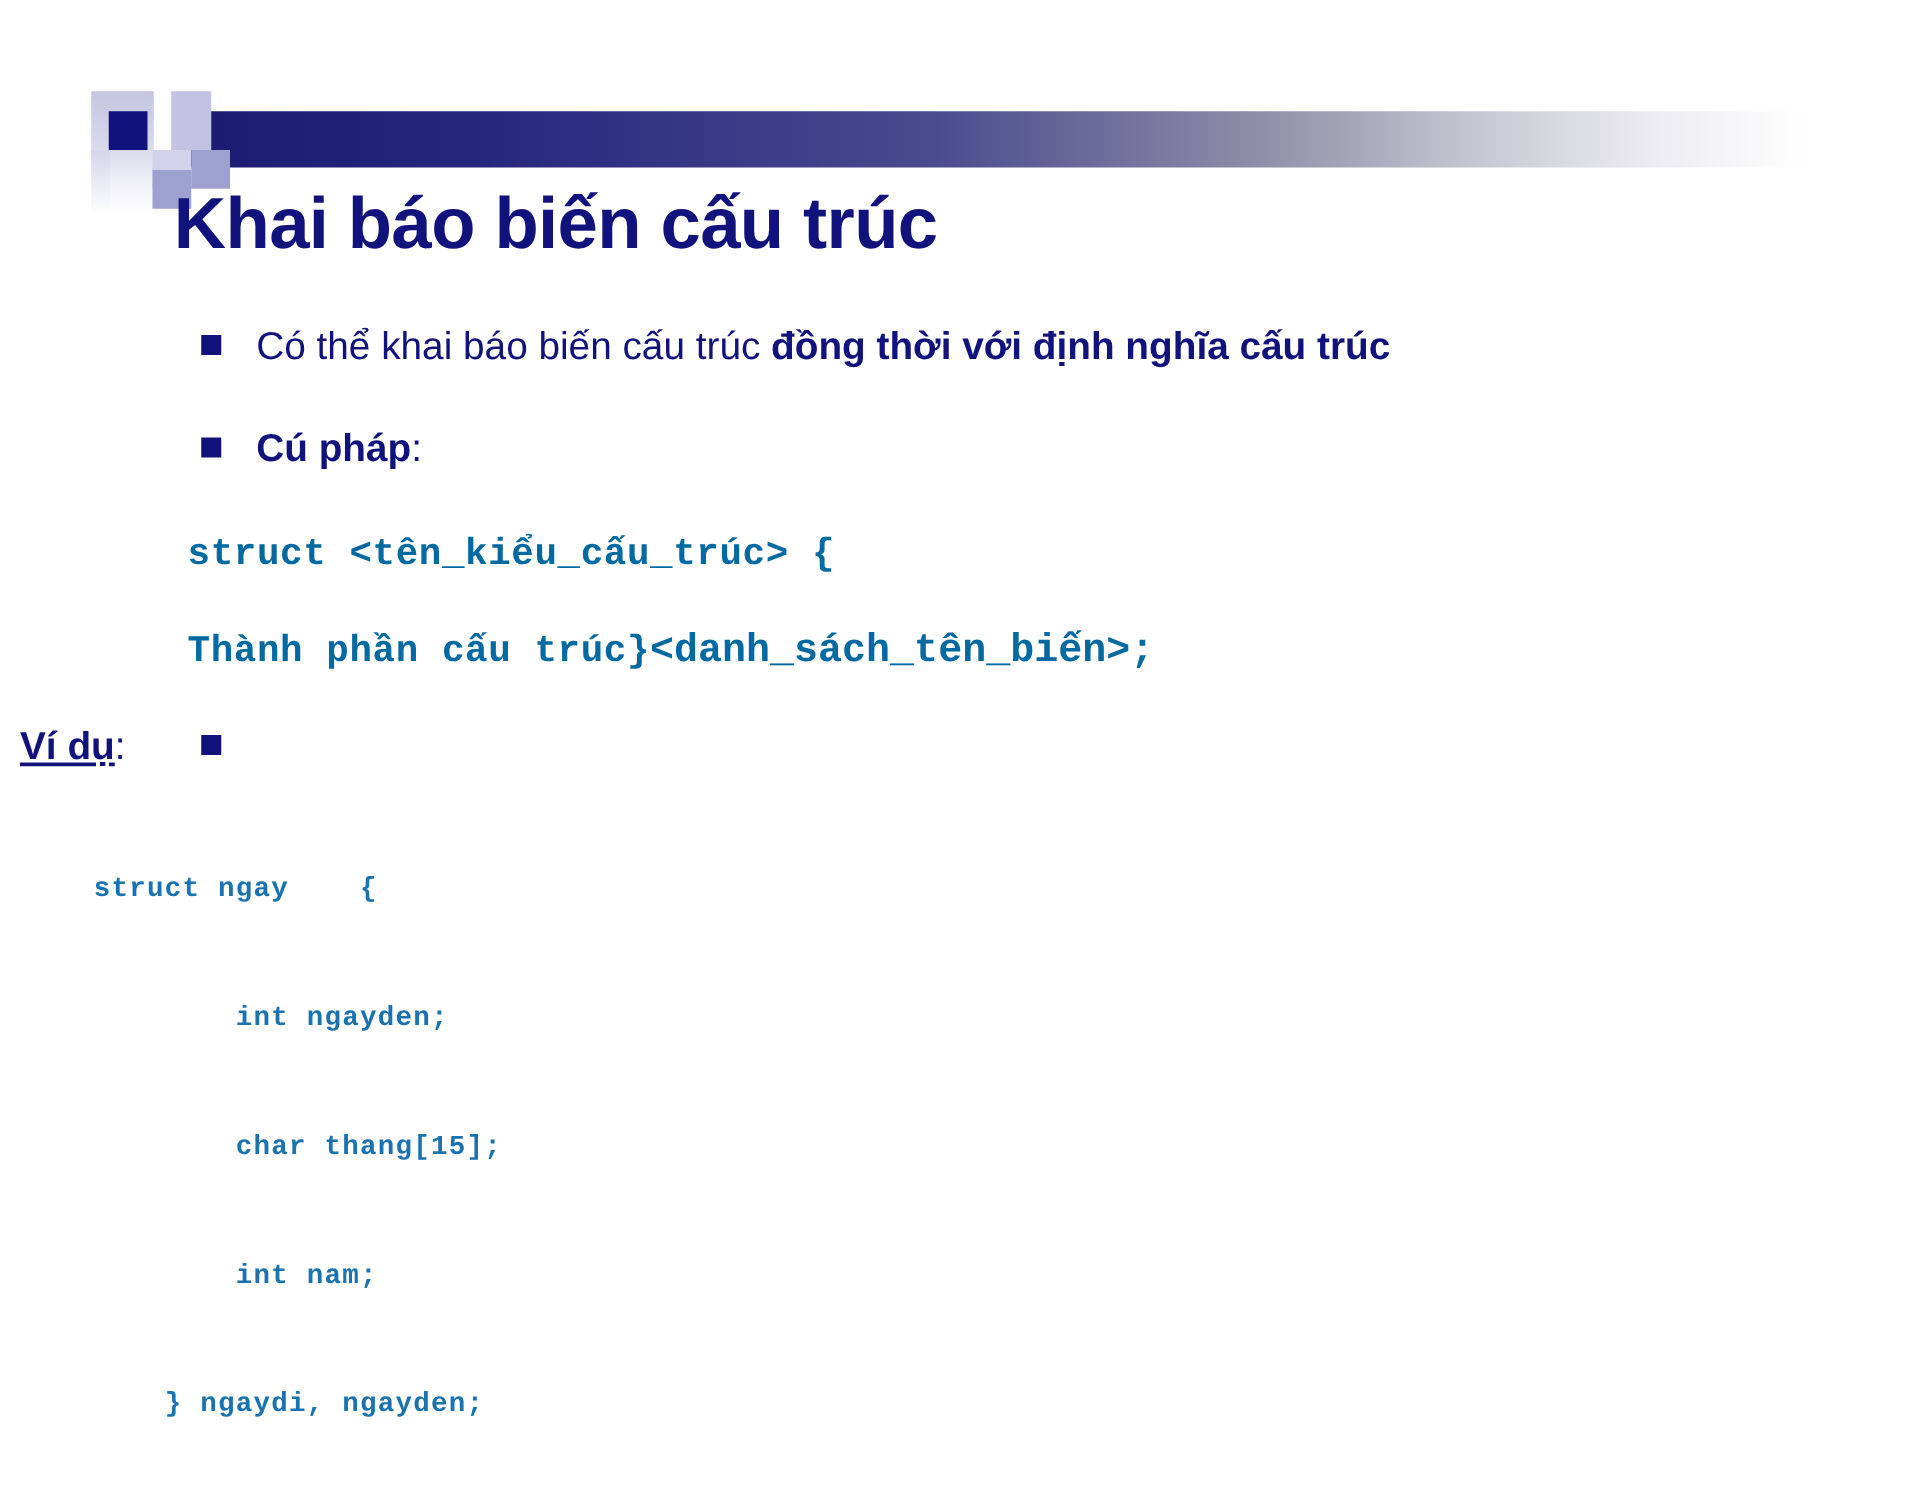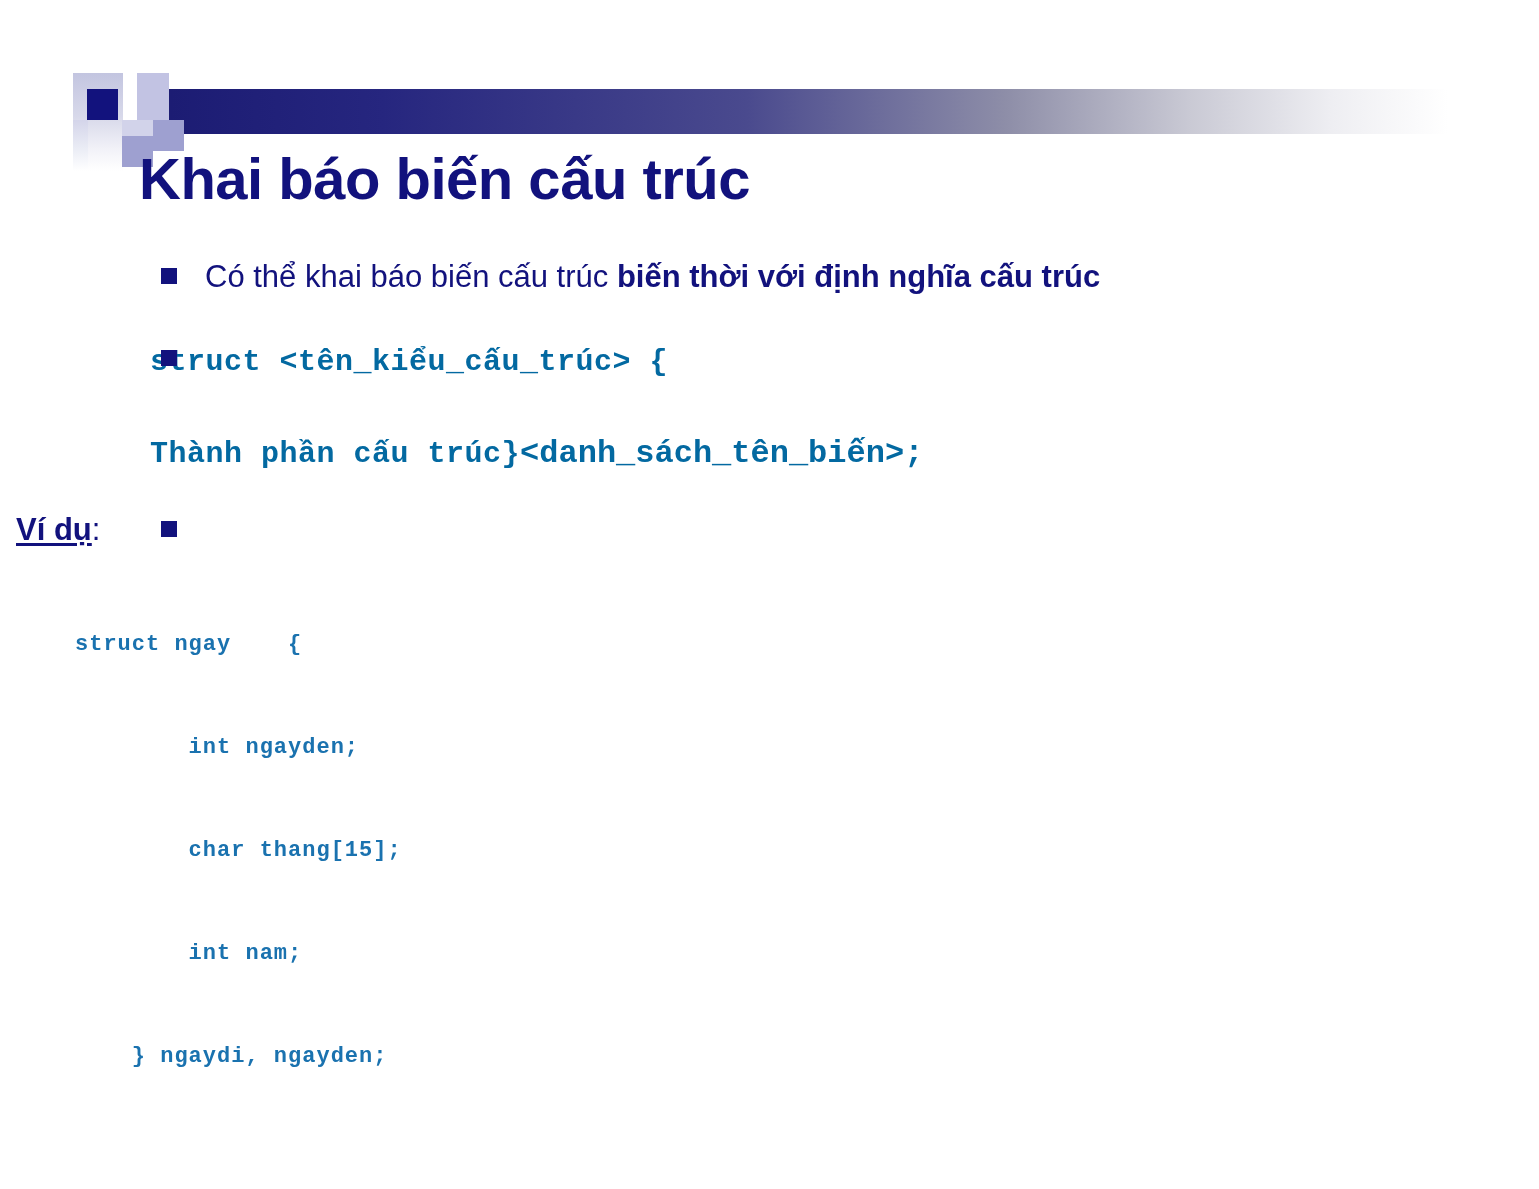--- a/index.html
+++ b/index.html
@@ -112,21 +112,21 @@
   .syntax {
     font-family: "Liberation Mono", "DejaVu Sans Mono", monospace;
     font-weight: bold;
     color: #0369a1;
     font-size: 30px;
     padding-left: 150px;
     white-space: pre;
     letter-spacing: 0.5px;
   }
   .syntax-1 { margin-top: 46px; }
-  .syntax-2 { margin-top: 56px; }
+  .syntax-2 { margin-top: 41px; }
   .syntax-2 .tail { font-size: 32px; letter-spacing: 0px; }
 
   
   .code {
     font-family: "Liberation Mono", "DejaVu Sans Mono", monospace;
     font-weight: bold;
     color: #1a72af;
     font-size: 22px;
     white-space: pre;
     line-height: 1.0;
@@ -150,26 +150,29 @@
   <div class="sq sq-navy"></div>
 </div>
 
 <div class="title">Khai báo biến cấu trúc</div>
 
 <div class="content">
 
   <div class="bullet-row row-b1">
     <span class="bullet-marker"></span>
     <div class="bullet-text">
-      <span>Có thể khai báo biến cấu trúc </span><span class="b">biến thời với định nghĩa cấu trúc</span>
+      <span>Có thể khai báo biến cấu trúc </span><span class="b">đồng thời với định nghĩa cấu trúc</span>
     </div>
   </div>
 
   <div class="bullet-row row-b2">
     <span class="bullet-marker"></span>
+    <div class="bullet-text">
+      <span class="b">Cú pháp</span><span>:</span>
+    </div>
   </div>
 
   <div class="syntax syntax-1">struct &lt;tên_kiểu_cấu_trúc&gt; {</div>
   <div class="syntax syntax-2"><span>Thành phần cấu trúc}</span><span class="tail">&lt;danh_sách_tên_biến&gt;;</span></div>
 
   <div class="bullet-row row-b3">
     <span class="bullet-marker"></span>
     <div class="bullet-text">
       <span class="u">Ví dụ</span><span>:</span>
     </div>

